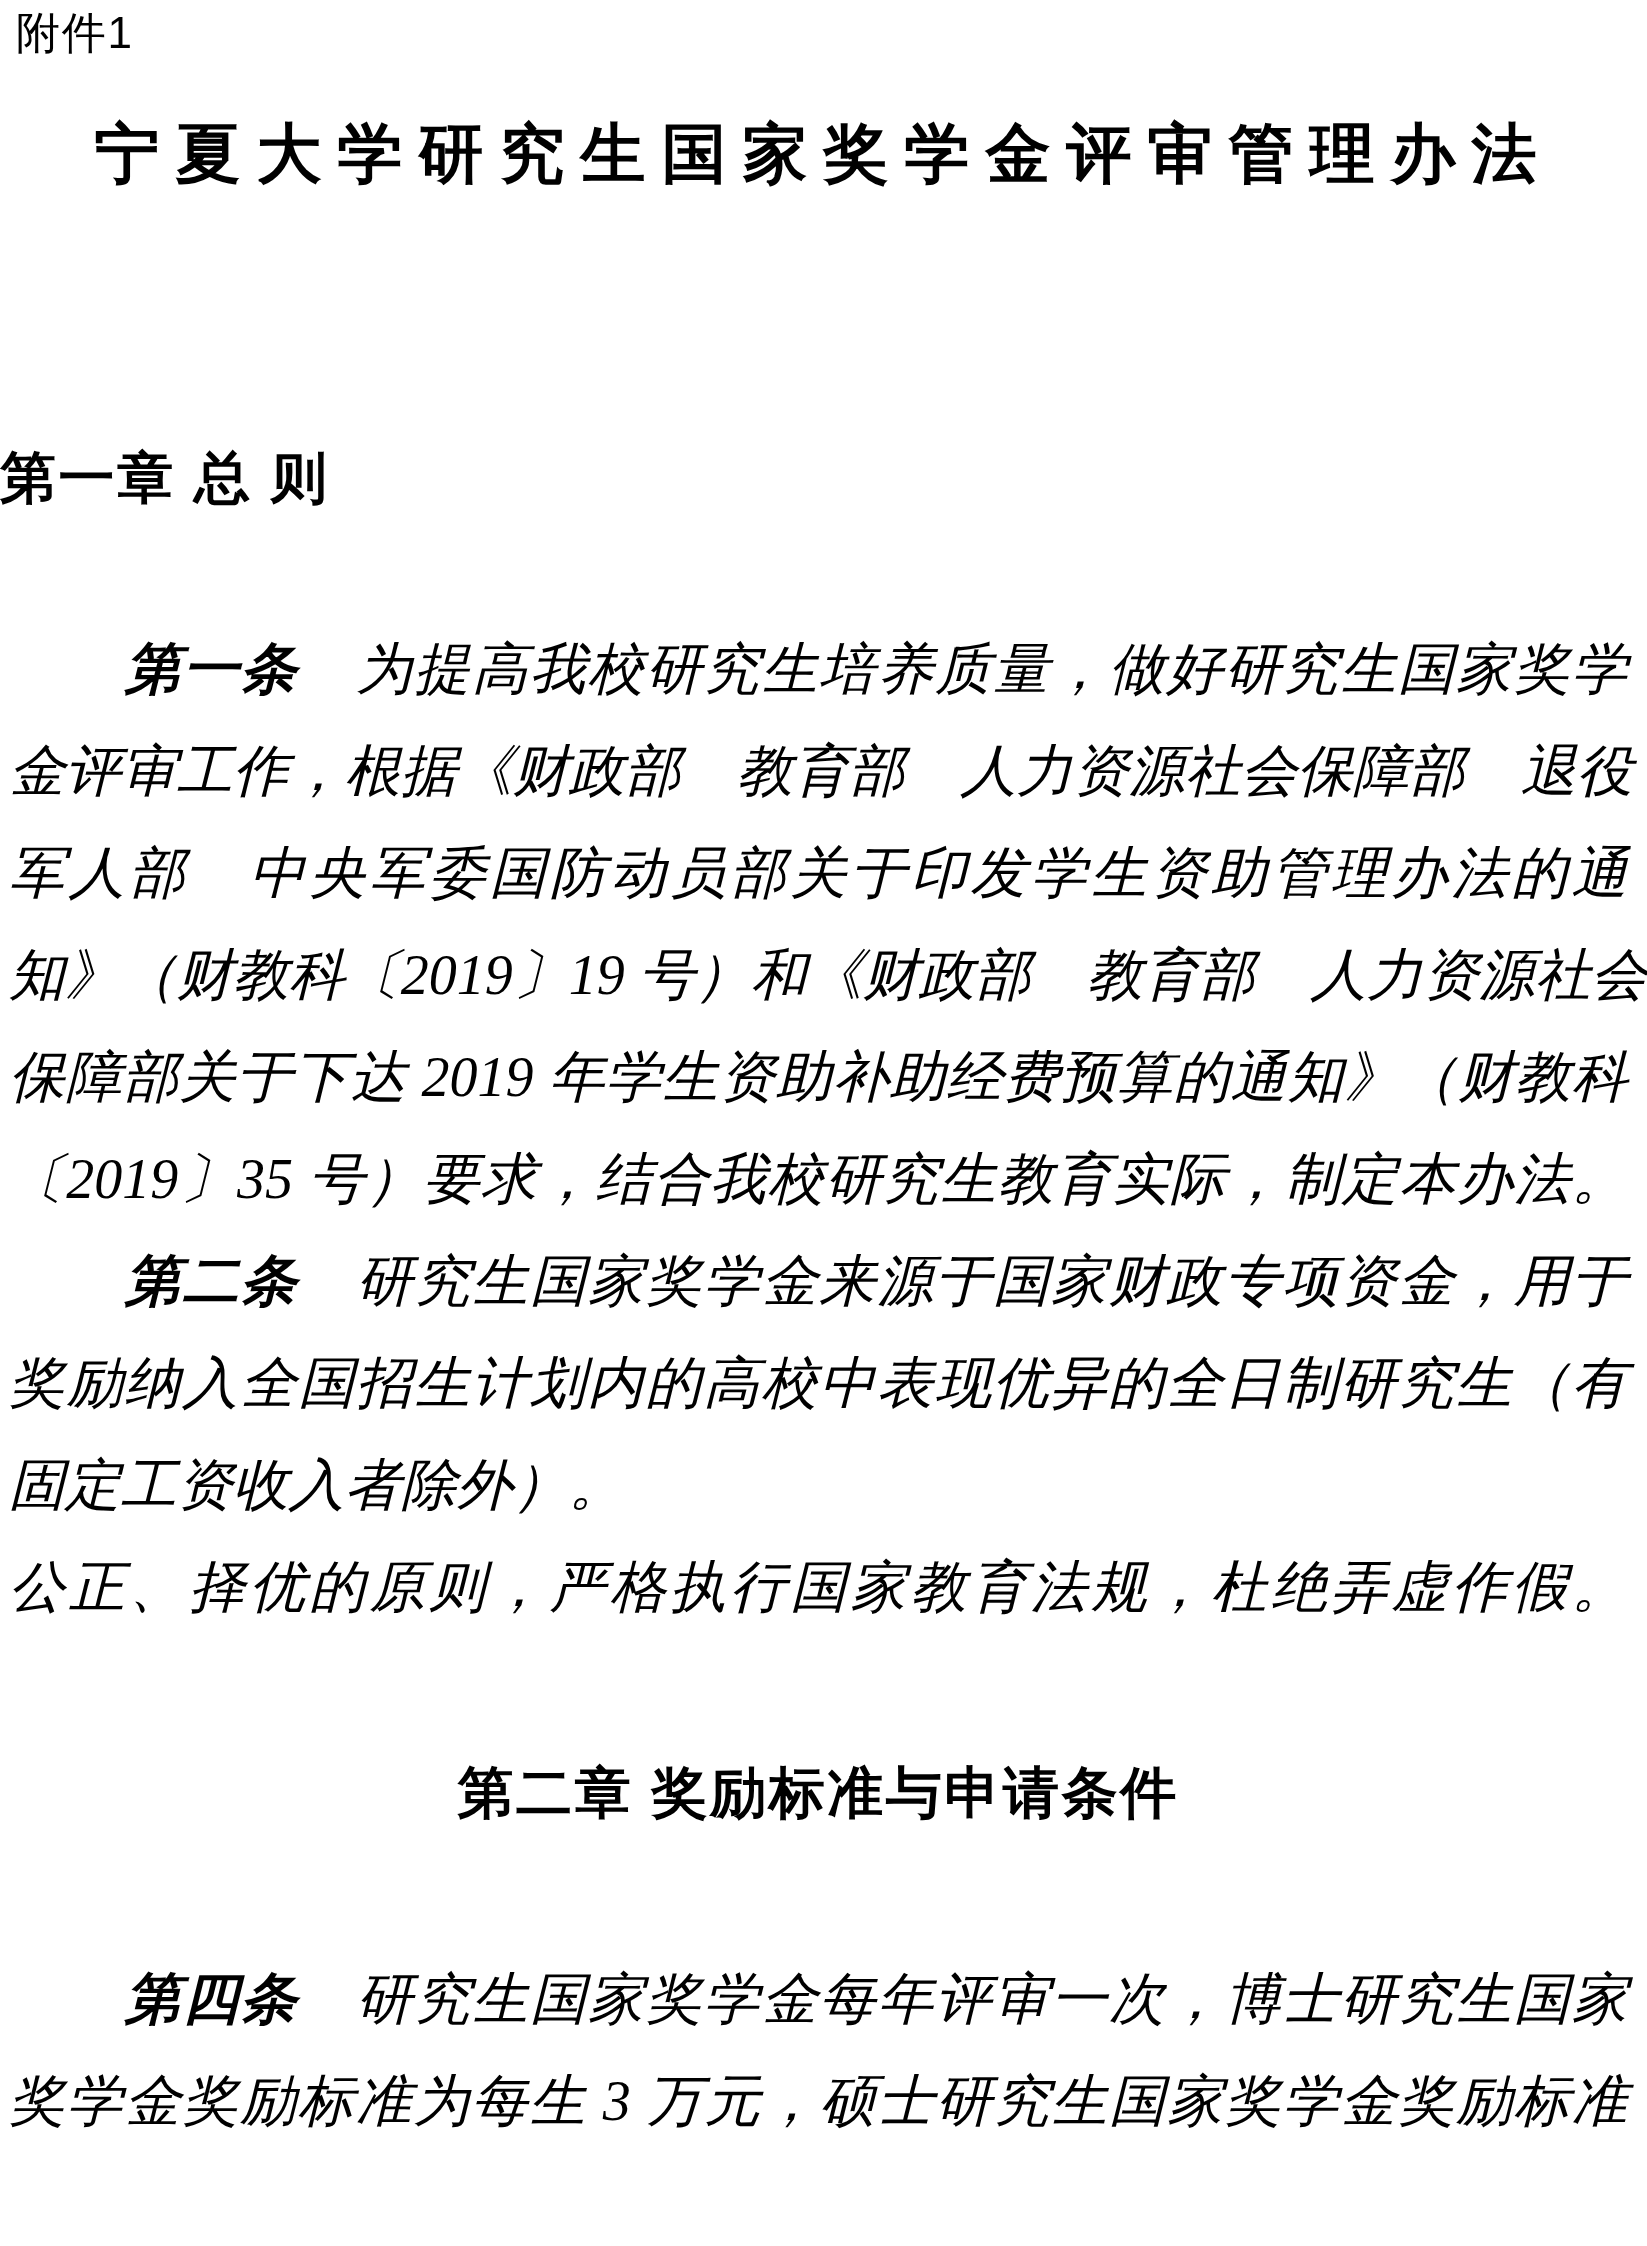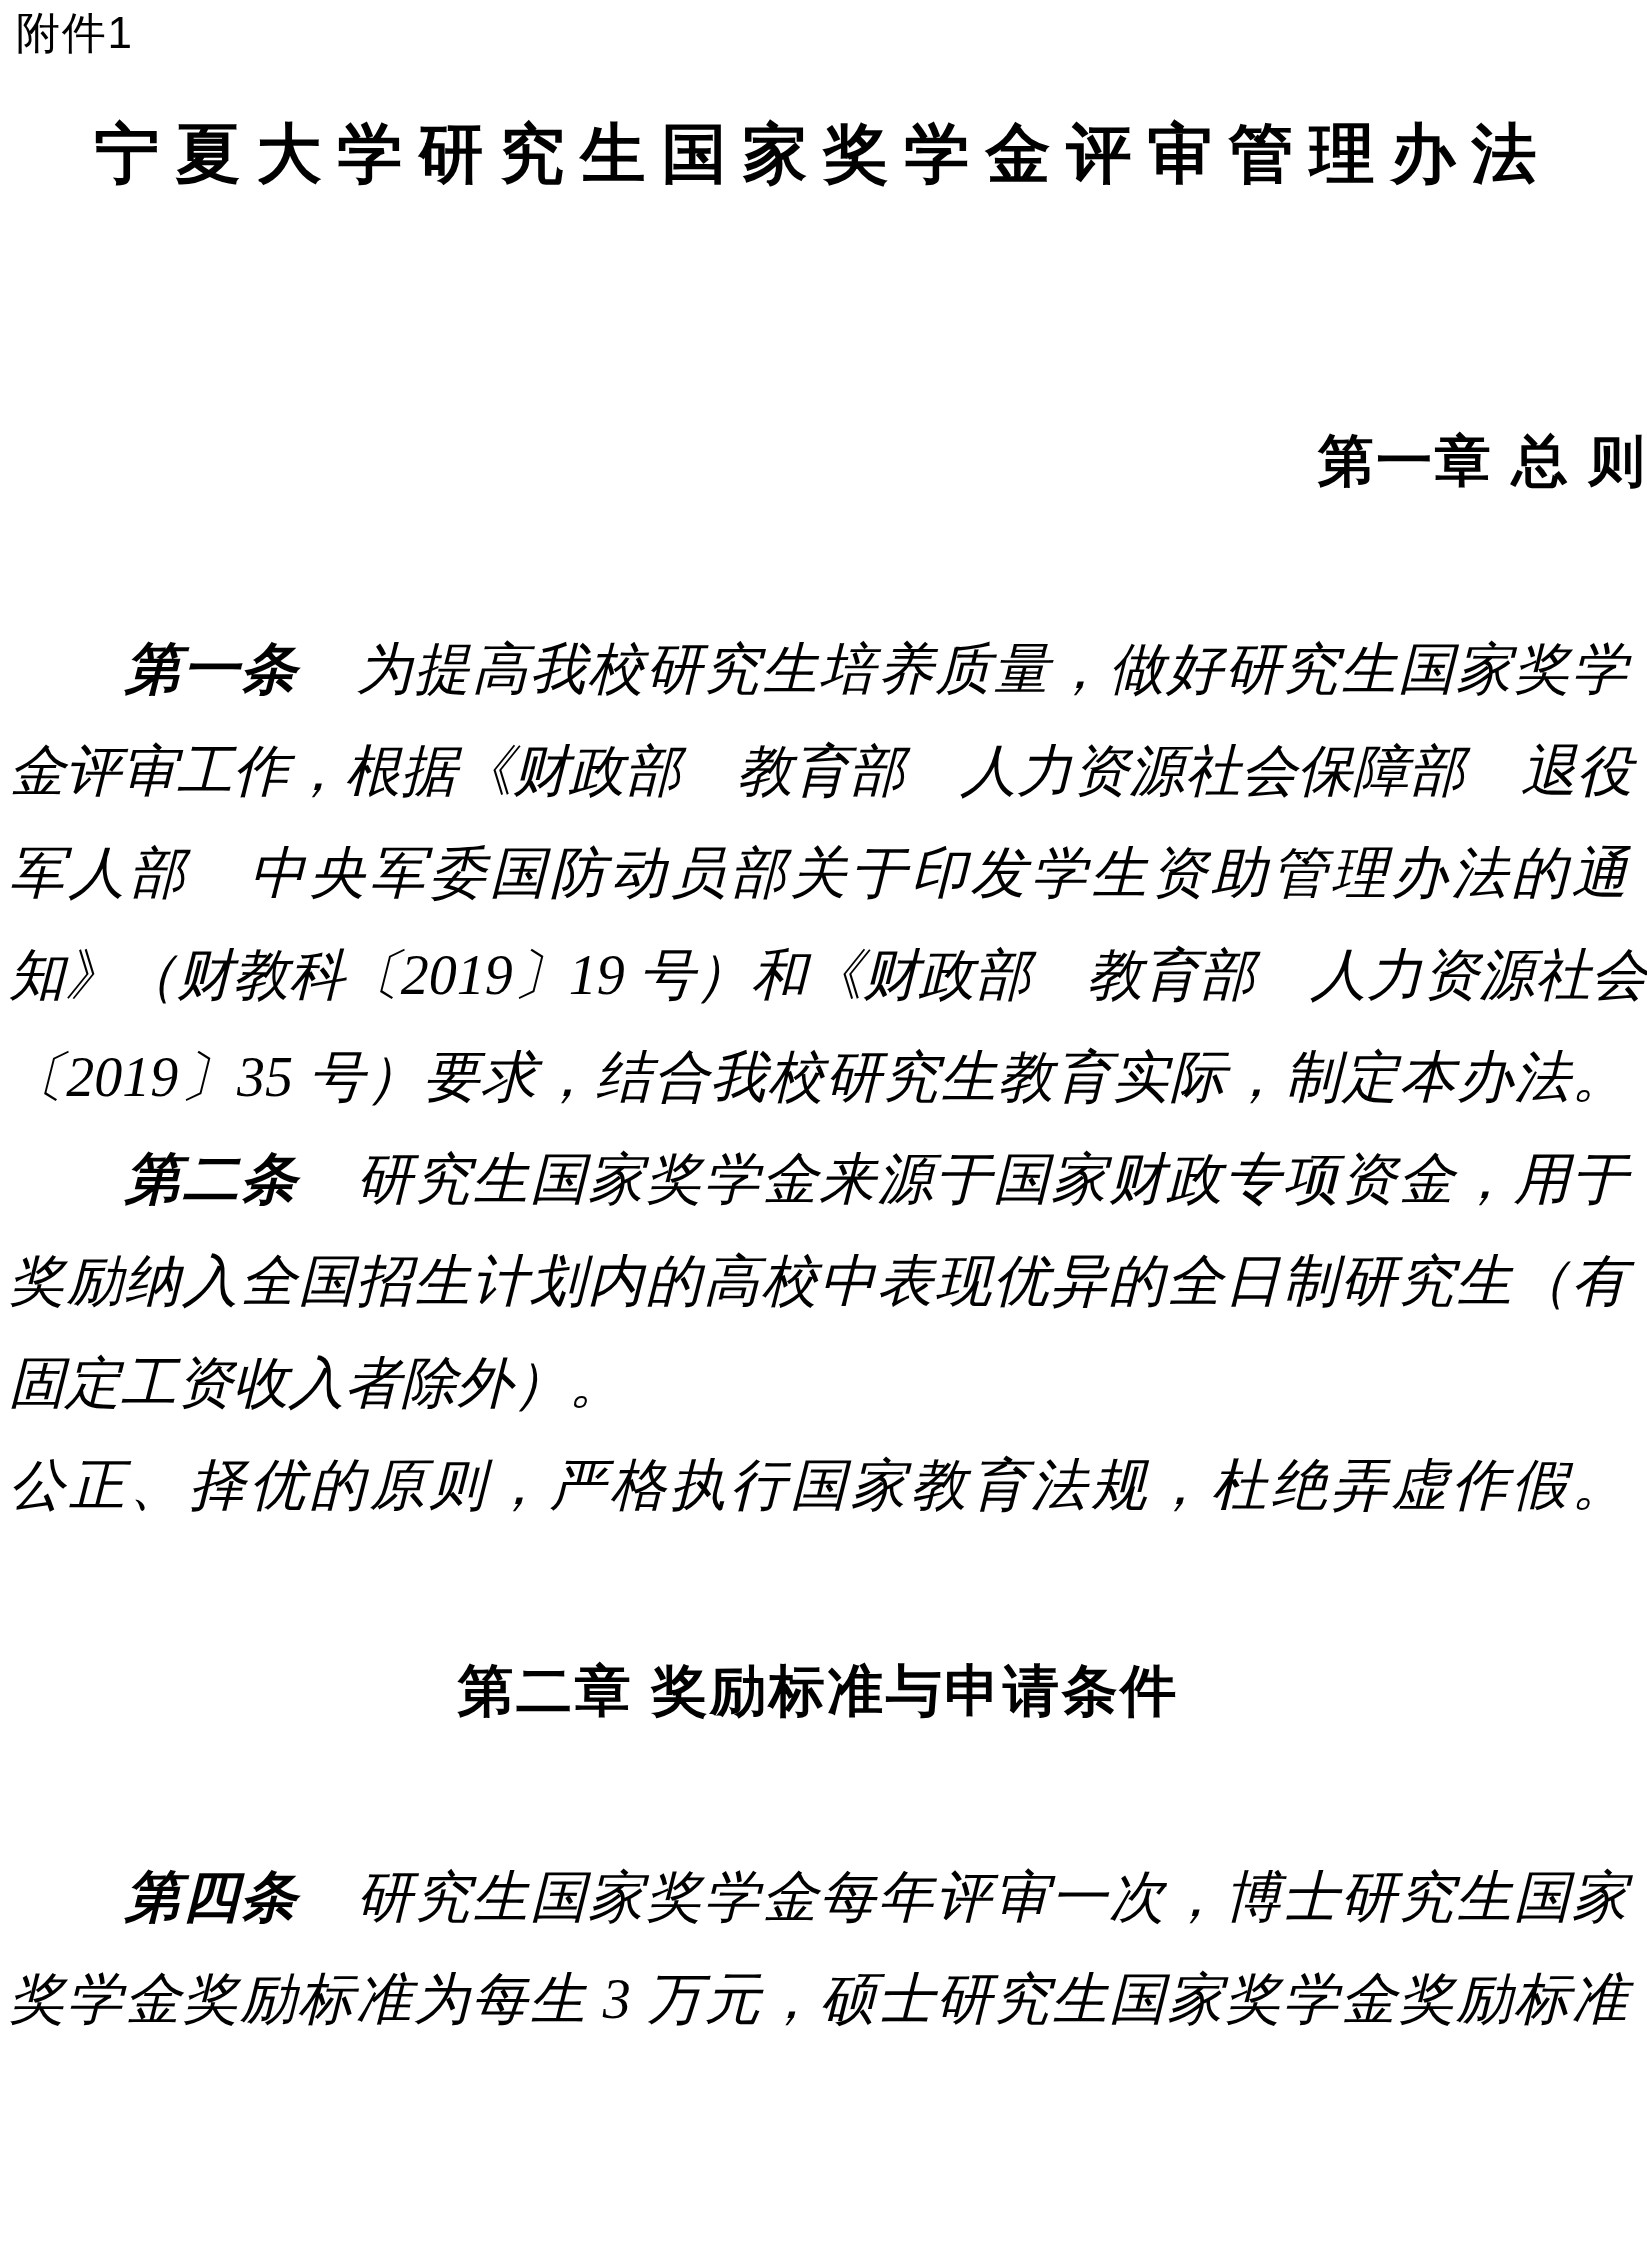--- a/index.html
+++ b/index.html
@@ -47,22 +47,23 @@
     letter-spacing: 16px;
     padding-left: 0; 
     white-space: nowrap;
   }
   
   .chapter {
     font-family: "Liberation Sans", sans-serif;
     font-weight: 700;
     font-size: 56px;
     letter-spacing: 2.6px;
-    text-align: right;
+    text-align: left;
     white-space: nowrap;
+    margin-top: 17px;
   }
   .chapter-1 {
     position: absolute;
     top: 422px;
     left: 0;
     right: 0;
     line-height: 78px;
   }
   
   .content {
@@ -107,20 +108,21 @@
   <div class="doc-title">宁夏大学研究生国家奖学金评审管理办法</div>
 
   <div class="chapter chapter-1">第一章 总 则</div>
 
   <div class="content">
 
     <div class="line first"><span class="article-leader">第一条</span><span>　为提高我校研究生培养质量，做好研究生国家奖学</span></div>
     <div class="line">金评审工作，根据《财政部　教育部　人力资源社会保障部　退役</div>
     <div class="line">军人部　中央军委国防动员部关于印发学生资助管理办法的通</div>
     <div class="line">知》（财教科〔2019〕19 号）和《财政部　教育部　人力资源社会</div>
+    <div class="line">保障部关于下达 2019 年学生资助补助经费预算的通知》（财教科</div>
     <div class="line">〔2019〕35 号）要求，结合我校研究生教育实际，制定本办法。</div>
 
     <div class="line first"><span class="article-leader">第二条</span><span>　研究生国家奖学金来源于国家财政专项资金，用于</span></div>
     <div class="line">奖励纳入全国招生计划内的高校中表现优异的全日制研究生（有</div>
     <div class="line para-end">固定工资收入者除外）。</div>
 
     <div class="line">公正、择优的原则，严格执行国家教育法规，杜绝弄虚作假。</div>
 
     <div class="chapter chapter-2">第二章 奖励标准与申请条件</div>
 

